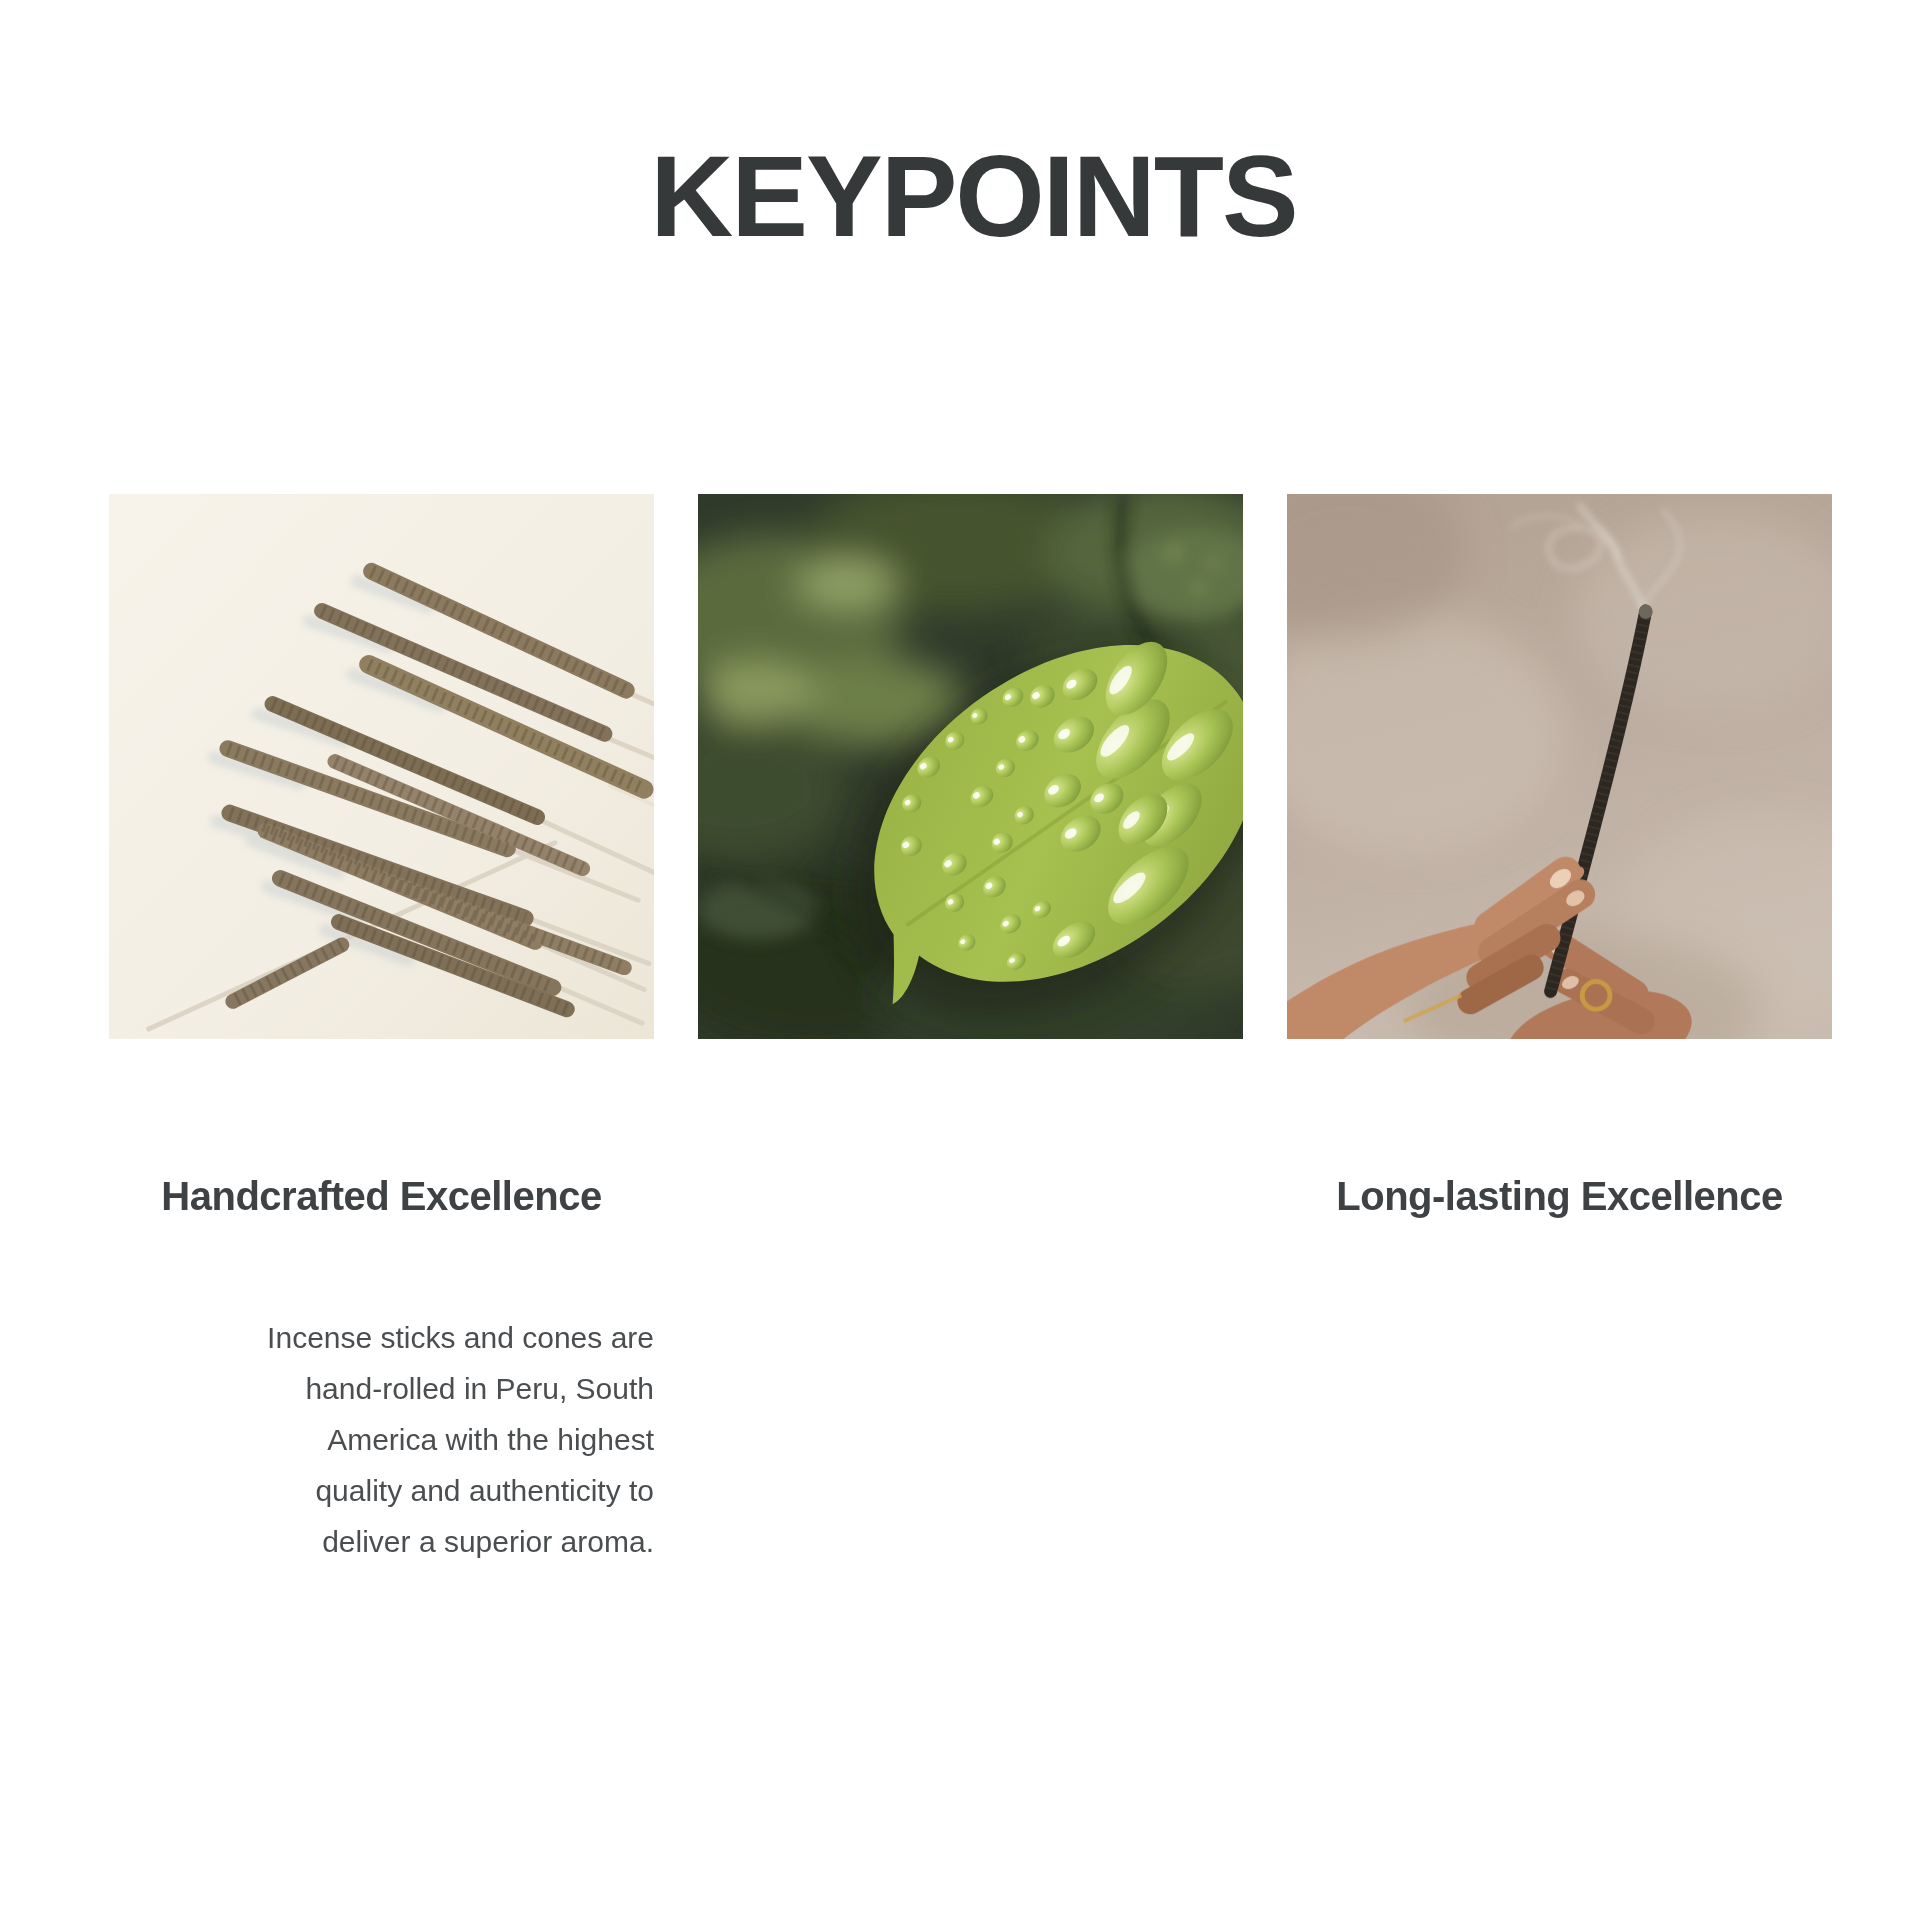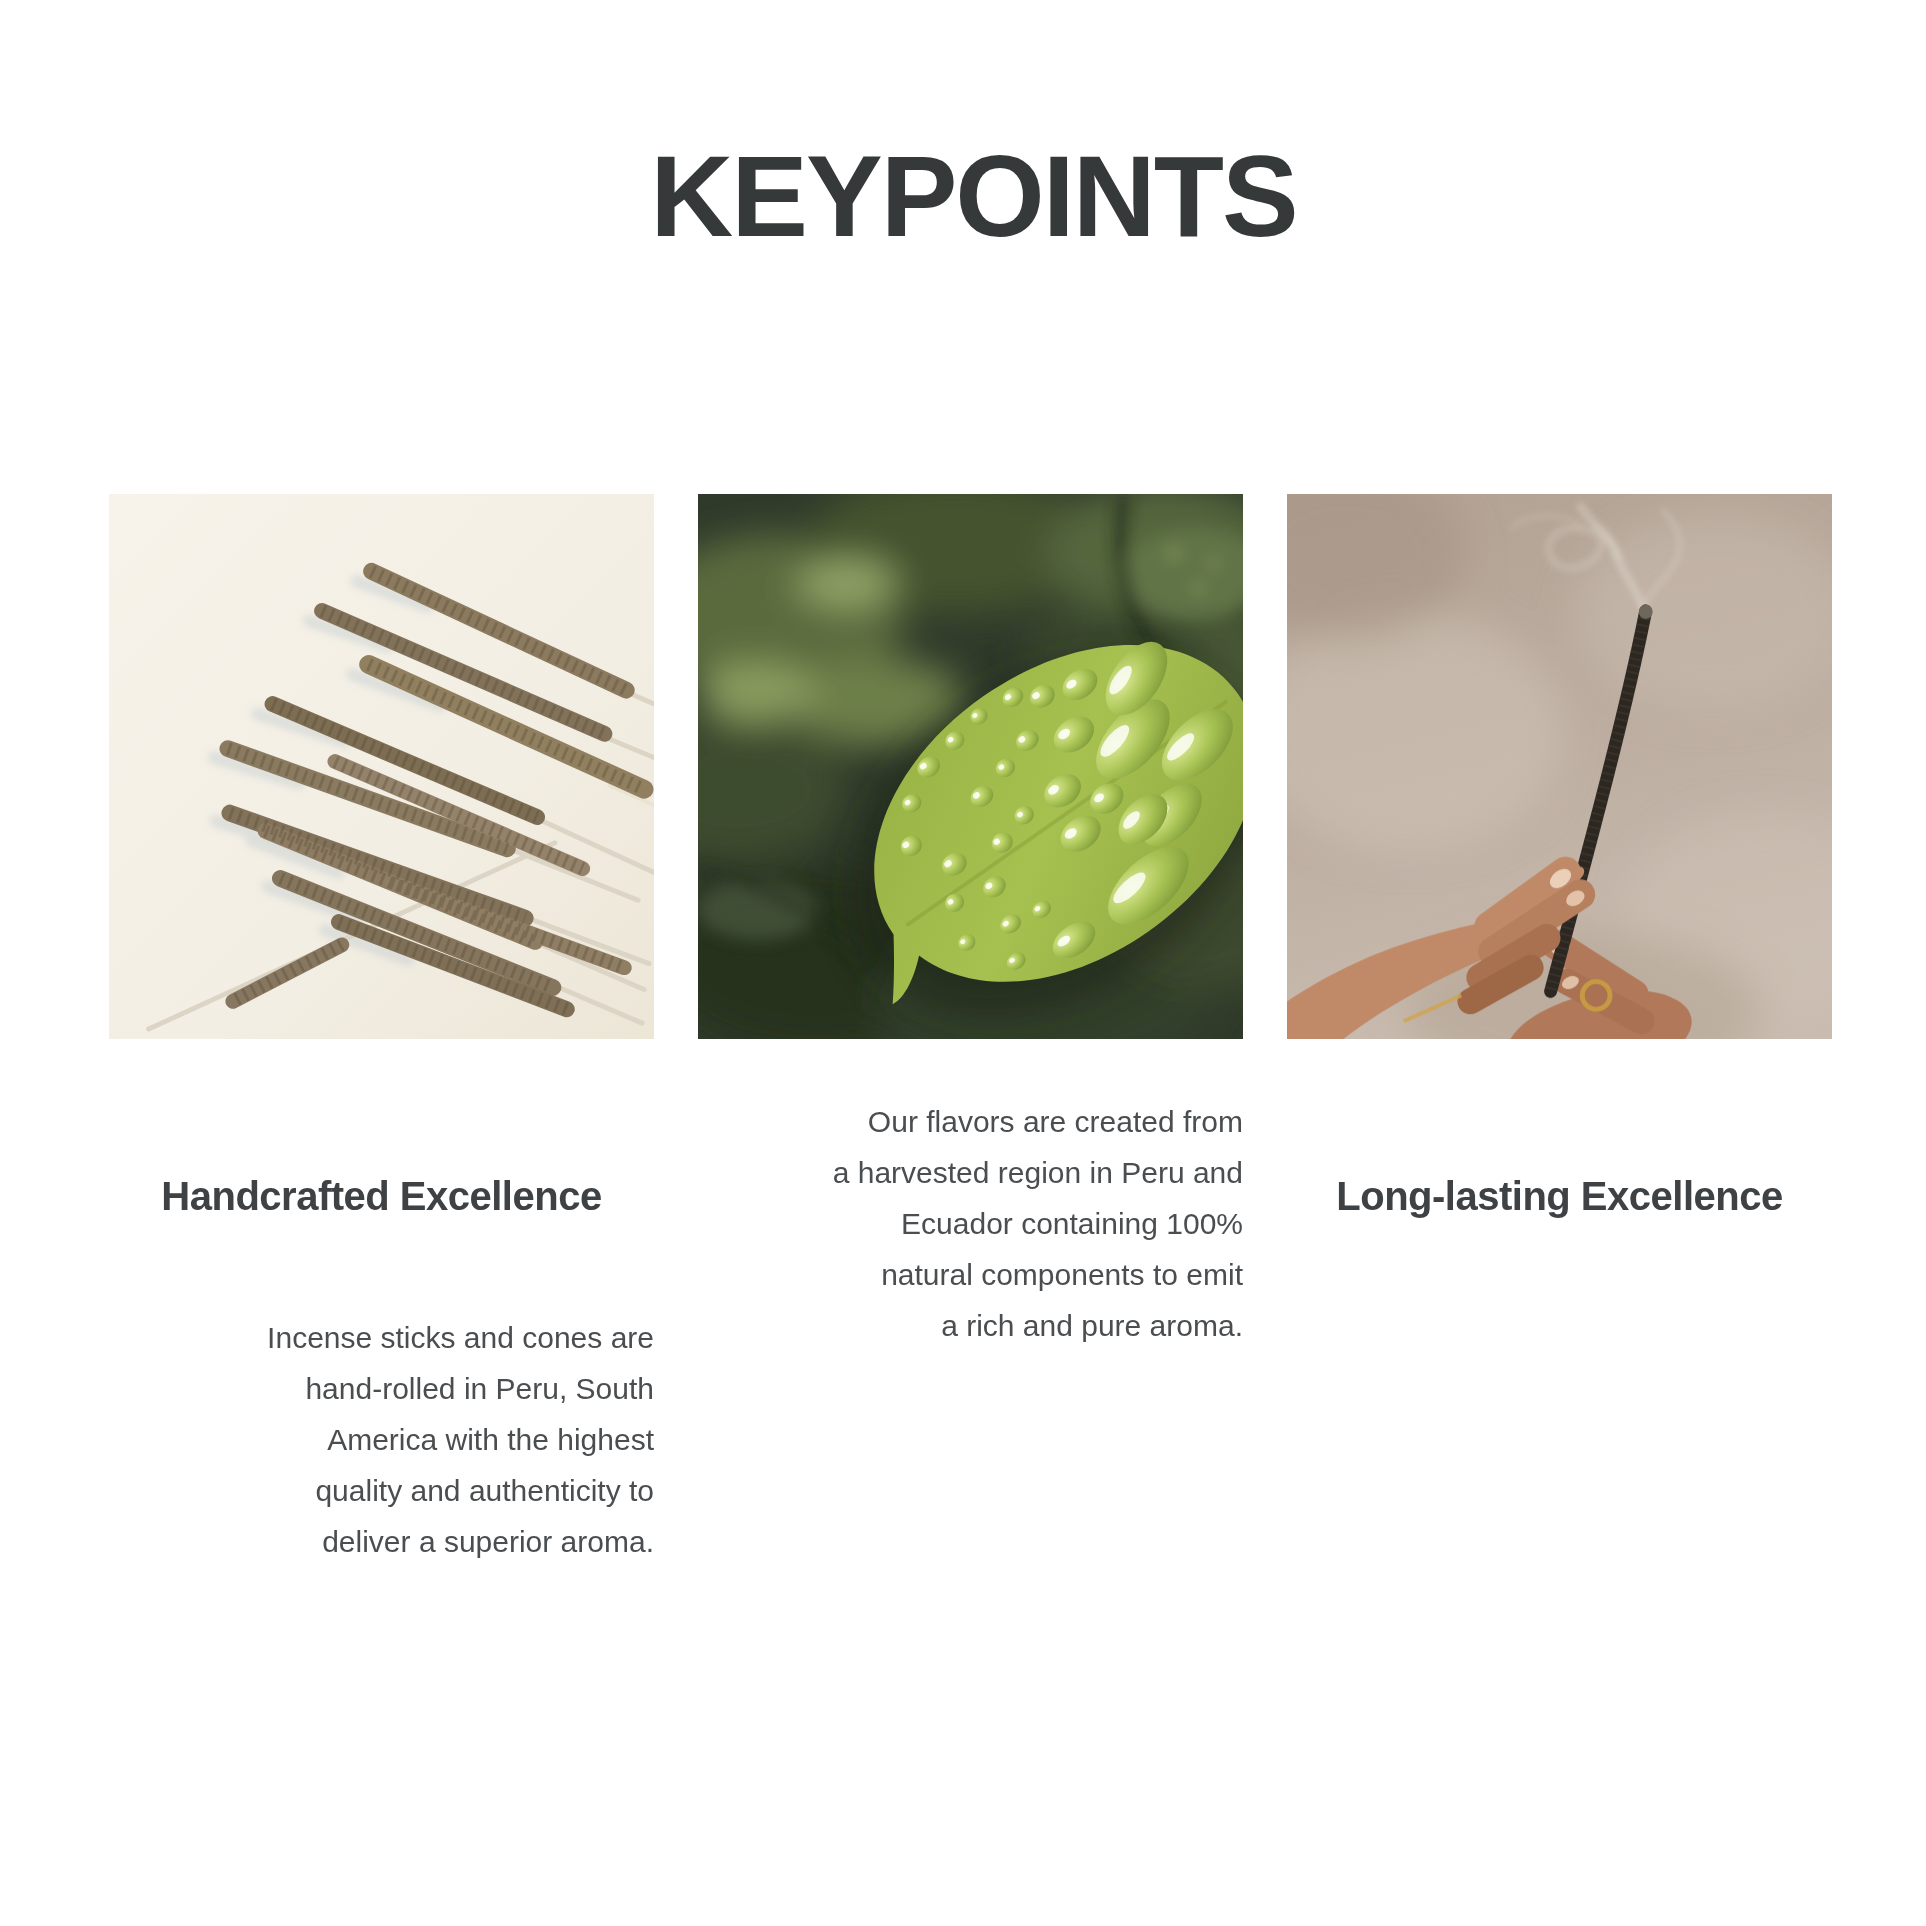--- a/index.html
+++ b/index.html
@@ -250,25 +250,20 @@
               <ellipse cx="505" cy="334" rx="18" ry="7" fill="#ffffff" opacity="0.8" transform="rotate(-10 505 334)"></ellipse>
             <ellipse cx="458" cy="385" rx="38" ry="22" fill="url(#dg)" transform="rotate(-12 458 385)"></ellipse>
               <ellipse cx="446" cy="378" rx="15" ry="6" fill="#ffffff" opacity="0.8" transform="rotate(-12 446 378)"></ellipse>
             <ellipse cx="398" cy="430" rx="50" ry="26" fill="url(#dg)" transform="rotate(-8 398 430)"></ellipse>
               <ellipse cx="381" cy="421" rx="21" ry="8" fill="#ffffff" opacity="0.8" transform="rotate(-8 381 421)"></ellipse>
             <ellipse cx="432" cy="372" rx="30" ry="19" fill="url(#dg)" transform="rotate(-12 432 372)"></ellipse>
               <ellipse cx="422" cy="366" rx="11" ry="5.5" fill="#ffffff" opacity="0.8" transform="rotate(-12 422 366)"></ellipse>
           </g>
         </g>
       </svg>
-      <p class="bodytext">Our flavors are created from
-a harvested region in Peru and
-Ecuador containing 100%
-natural components to emit
-a rich and pure aroma.</p>
     </div>
 
     <div class="column">
       <svg class="photo" viewBox="0 0 550 550" xmlns="http://www.w3.org/2000/svg" role="img" aria-label="Hand holding a smoking incense stick against a taupe wall">
         <defs>
           <linearGradient id="wall" x1="0" y1="0" x2="0.25" y2="1">
             <stop offset="0" stop-color="#b2a293"></stop>
             <stop offset="0.5" stop-color="#bcaca0"></stop>
             <stop offset="1" stop-color="#c9bbaf"></stop>
           </linearGradient>

